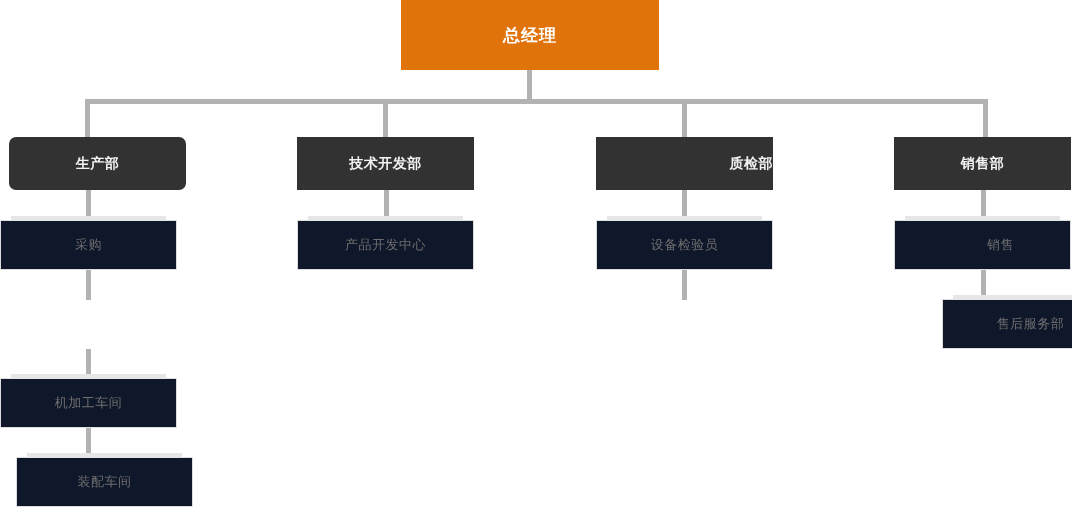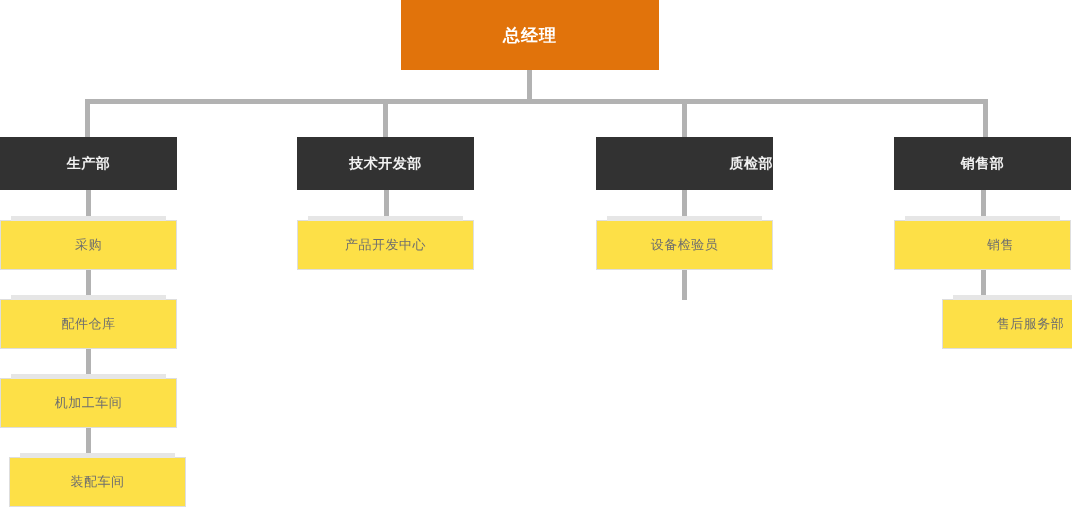--- a/index.html
+++ b/index.html
@@ -68,21 +68,21 @@
     font-size: 14px;
     font-weight: bold;
     letter-spacing: 0.5px;
   }
 
   
   .node-leaf {
     position: absolute;
     width: 177px;
     height: 50px;
-    background: #fde047;
+    background: #0f172a;
     border: 1px solid #dedede;
     box-sizing: border-box;
     display: flex;
     align-items: center;
     justify-content: center;
   }
   .node-leaf .node-text {
     color: #6e6e6e;
     font-size: 13px;
     letter-spacing: 0.5px;
@@ -108,41 +108,38 @@
   </div>
 
   <div class="conn-v" style="left:527px; top:70px; height:34px;"></div>
   <div class="conn-h" style="left:85px; top:99px; width:903px;"></div>
 
   <div class="conn-v" style="left:85px; top:99px; height:40px;"></div>
   <div class="conn-v" style="left:383px; top:99px; height:40px;"></div>
   <div class="conn-v" style="left:682px; top:99px; height:40px;"></div>
   <div class="conn-v" style="left:983px; top:99px; height:40px;"></div>
 
-  <div class="node-dept" style="left:0px;">
+  <div class="node-dept" style="left:9px;border-radius:7px;">
     <span class="node-text">生产部</span>
   </div>
 
   <div class="conn-v" style="left:86px; top:190px; height:31px;"></div>
   <div class="node-leaf" style="left:0px; top:220px;">
     <span class="node-text">采购</span>
   </div>
 
   <div class="conn-v" style="left:86px; top:270px; height:30px;"></div>
-  <div class="node-leaf" style="left:0px; top:299px;">
-    <span class="node-text">配件仓库</span>
-  </div>
 
   <div class="conn-v" style="left:86px; top:349px; height:30px;"></div>
   <div class="node-leaf" style="left:0px; top:378px;text-align:center;">
     <span class="node-text">机加工车间</span>
   </div>
 
   <div class="conn-v" style="left:86px; top:428px; height:30px;"></div>
-  <div class="node-leaf" style="left:9px; top:457px;">
+  <div class="node-leaf" style="left:16px; top:457px;">
     <span class="node-text">装配车间</span>
   </div>
 
   <div class="node-dept" style="left:297px;">
     <span class="node-text">技术开发部</span>
   </div>
 
   <div class="conn-v" style="left:384px; top:190px; height:31px;"></div>
   <div class="node-leaf" style="left:297px; top:220px;">
     <span class="node-text">产品开发中心</span>

